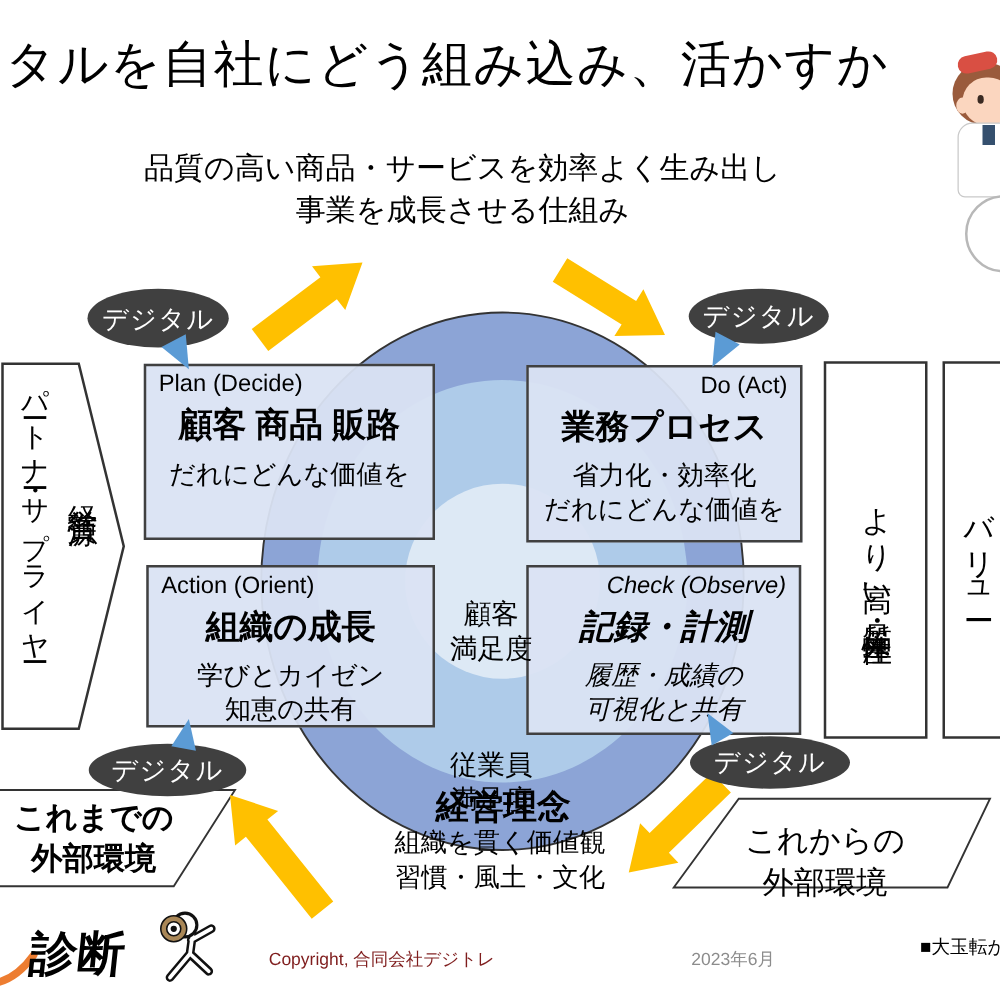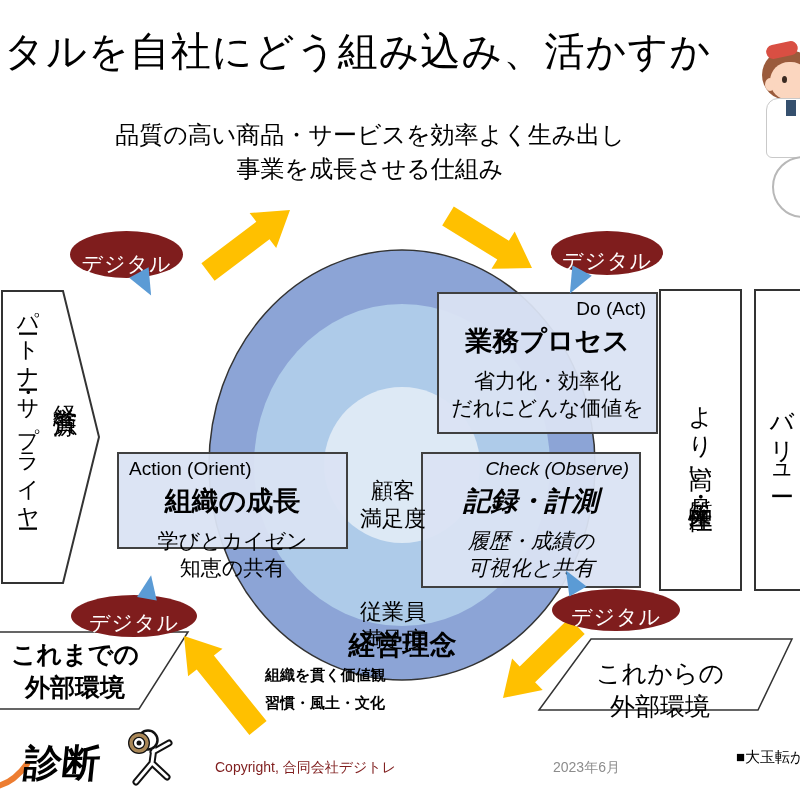--- a/index.html
+++ b/index.html
@@ -9,48 +9,48 @@
   }
   .abs{position:absolute;}
   
   .title{left:4px;top:24px;font-size:40px;font-weight:normal;letter-spacing:1px;white-space:nowrap;}
   .subtitle{left:60px;top:118px;width:620px;text-align:center;font-size:24px;line-height:34px;white-space:pre-line;}
   
   svg.bg{left:0;top:0;}
   
   .qbox{background:rgba(218,227,243,0.95);border:2px solid #404040;box-sizing:border-box;padding:4px 10px;}
   .q-plan{left:115px;top:291px;width:233px;height:141px;}
-  .q-do{left:421px;top:292px;width:221px;height:142px;margin-left:16px;}
-  .q-action{left:117px;top:452px;width:231px;height:97px;}
+  .q-do{left:421px;top:292px;width:221px;height:142px;}
+  .q-action{left:117px;top:452px;width:231px;height:130px;}
   .q-check{left:421px;top:452px;width:220px;height:136px;font-style:italic;}
   .qlabel{font-size:19px;}
   .q-do .qlabel,.q-check .qlabel{text-align:right;}
   .qheading{font-size:27px;font-weight:bold;text-align:center;margin-top:3px;}
   .qbody{font-size:21px;text-align:center;margin-top:8px;line-height:27px;white-space:pre-line;}
   
   .center-label{width:110px;text-align:center;font-size:22px;line-height:28px;white-space:pre-line;margin-top:47px;}
   .customer{left:338px;top:430px;}
   .employee{left:338px;top:551px;}
   .philosophy-title{left:310px;top:627px;width:185px;text-align:center;font-size:27px;font-weight:bold;}
-  .philosophy-body{left:265px;top:661px;width:270px;text-align:left;font-size:15px;line-height:28px;white-space:pre-line;font-weight:bold;}
+  .philosophy-body{left:265px;top:661px;width:270px;text-align:center;font-size:21px;line-height:28px;white-space:pre-line;}
   
   .vtext{writing-mode:vertical-rl;}
   .partner-text{left:13px;top:296px;font-size:22px;letter-spacing:2px;}
   .resource-text{left:49px;top:386px;font-size:24px;letter-spacing:3px;}
   .side-rect{background:#fff;border:2px solid #333;box-sizing:border-box;display:flex;align-items:center;justify-content:center;}
   .quality-box{left:659px;top:289px;width:83px;height:302px;}
   .quality-box span{font-size:24px;letter-spacing:2px;}
   .value-box{left:754px;top:289px;width:56px;height:302px;}
   .value-box span{font-size:24px;letter-spacing:2px;}
   
   .env-text{text-align:center;font-size:25px;line-height:33px;white-space:pre-line;}
   .env-past{left:0;top:638px;width:150px;font-weight:bold;}
   .env-future{left:575px;top:657px;width:170px;}
   
-  .oval{background:#7f1d1d;border-radius:50%;color:#fff;display:flex;align-items:flex-end;justify-content:center;font-size:21px;letter-spacing:1px;}
+  .oval{background:#404040;border-radius:50%;color:#fff;display:flex;align-items:center;justify-content:center;font-size:21px;letter-spacing:1px;}
   .oval-tl{left:70px;top:231px;width:113px;height:47px;}
   .oval-tr{left:551px;top:231px;width:112px;height:44px;}
   .oval-bl{left:71px;top:595px;width:126px;height:42px;}
   .oval-br{left:552px;top:589px;width:128px;height:42px;}
   .tail{position:absolute;width:0;height:0;}
   .oval-tl .tail{left:64px;top:40px;border-left:11px solid transparent;border-right:11px solid transparent;border-top:26px solid #5B9BD5;transform:rotate(-28deg);}
   .oval-tr .tail{left:14px;top:38px;border-left:11px solid transparent;border-right:11px solid transparent;border-top:26px solid #5B9BD5;transform:rotate(28deg);}
   .oval-bl .tail{left:68px;top:-20px;border-left:10px solid transparent;border-right:10px solid transparent;border-bottom:24px solid #5B9BD5;transform:rotate(10deg);}
   .oval-br .tail{left:10px;top:-20px;border-left:10px solid transparent;border-right:10px solid transparent;border-bottom:24px solid #5B9BD5;transform:rotate(-30deg);}
   
@@ -87,20 +87,25 @@
     <polygon points="442.2,225.4 497.3,259.5 491.5,268.8 532,268 514.7,231.4 508.9,240.8 453.8,206.6" fill="#FFC000"></polygon>
     <polygon points="569.3,618.1 519.7,666.4 512.1,658.5 503,698 542.7,690.1 535.1,682.2 584.7,633.9" fill="#FFC000"></polygon>
     <polygon points="266.6,721.1 213.9,655.6 222.5,648.7 184,636 188.1,676.3 196.7,669.4 249.4,734.9" fill="#FFC000"></polygon>
     <path d="M-2,786 Q14,782 27,764" stroke="#ED7D31" stroke-width="6" fill="none" stroke-linecap="round"></path>
   </svg>
 
   <div class="abs title">タルを自社にどう組み込み、活かすか</div>
   <div class="abs subtitle">品質の高い商品・サービスを効率よく生み出し
 事業を成長させる仕組み</div>
 
+  <div class="abs qbox q-plan">
+    <div class="qlabel">Plan (Decide)</div>
+    <div class="qheading">顧客 商品 販路</div>
+    <div class="qbody">だれにどんな価値を</div>
+  </div>
   <div class="abs qbox q-do">
     <div class="qlabel">Do (Act)</div>
     <div class="qheading">業務プロセス</div>
     <div class="qbody">省力化・効率化
 だれにどんな価値を</div>
   </div>
   <div class="abs qbox q-action">
     <div class="qlabel">Action (Orient)</div>
     <div class="qheading">組織の成長</div>
     <div class="qbody">学びとカイゼン

